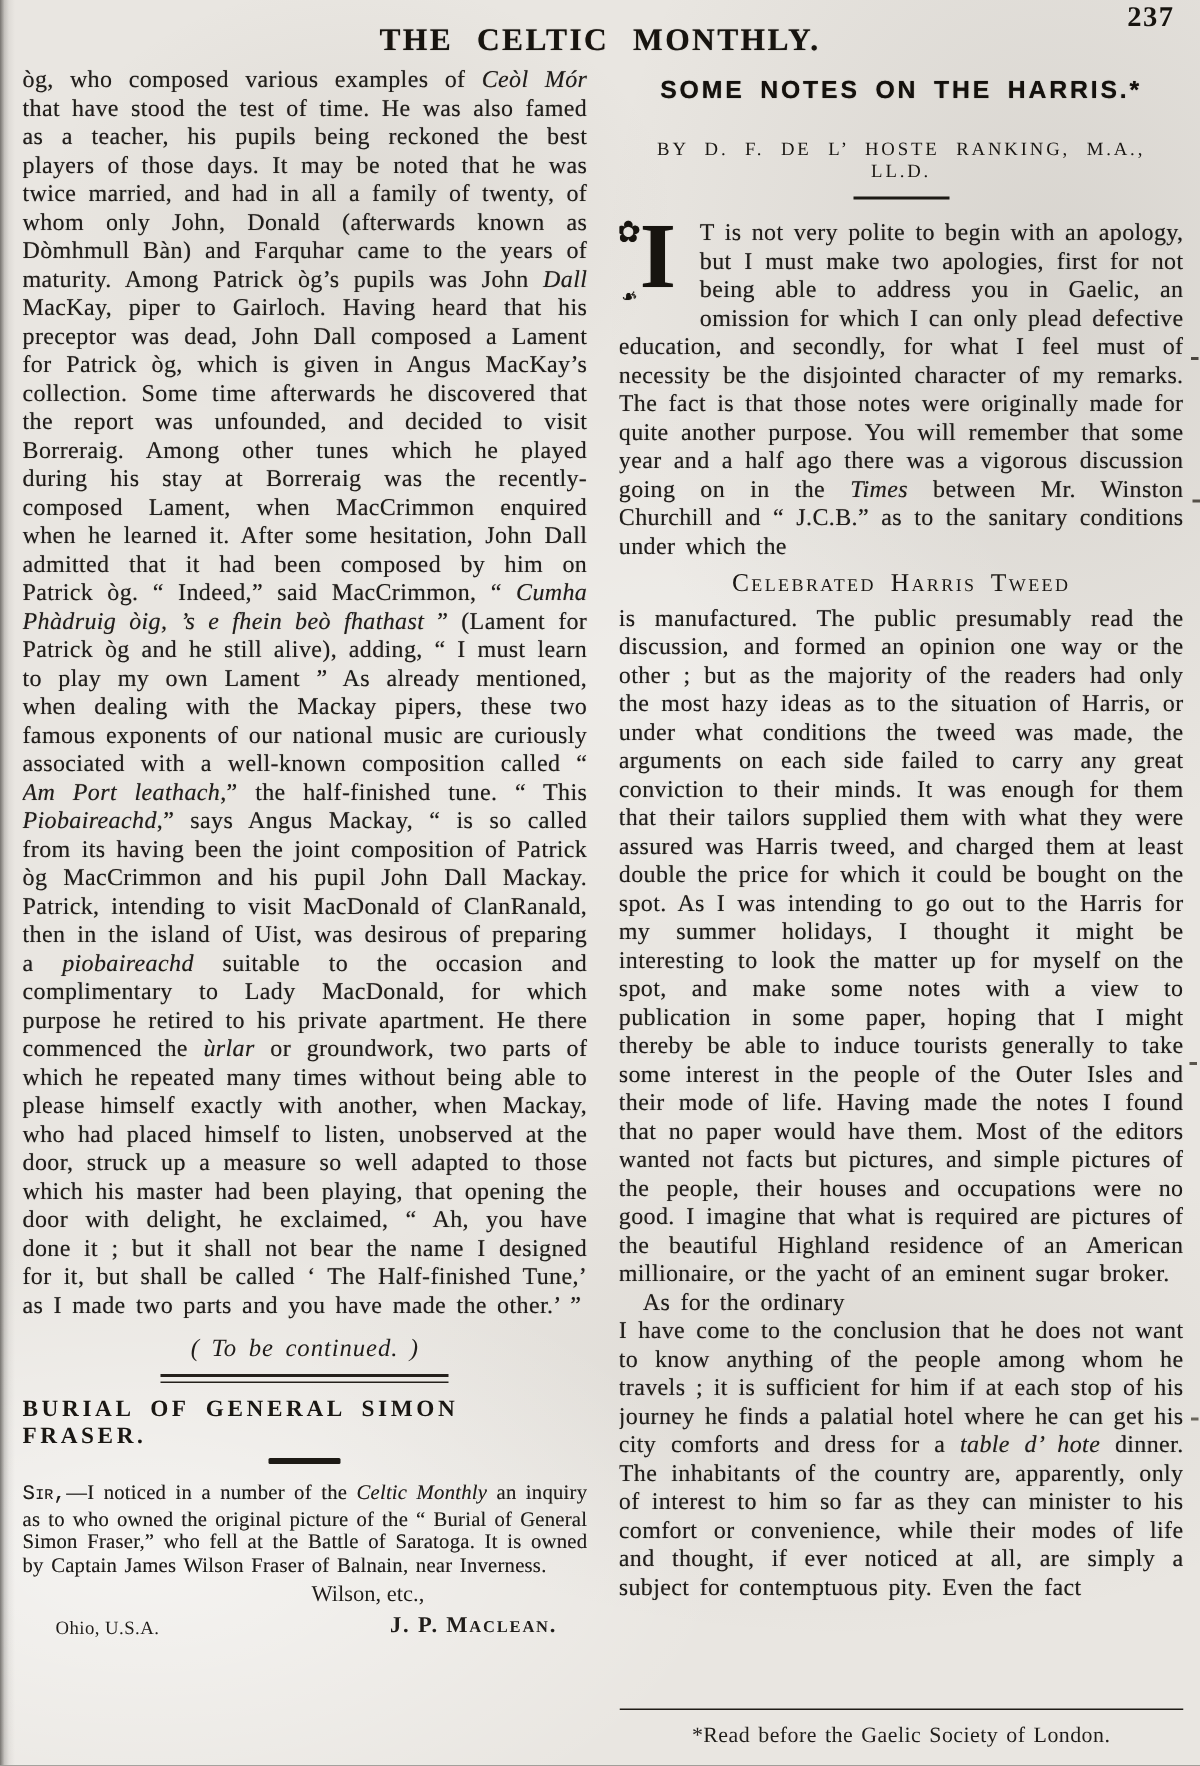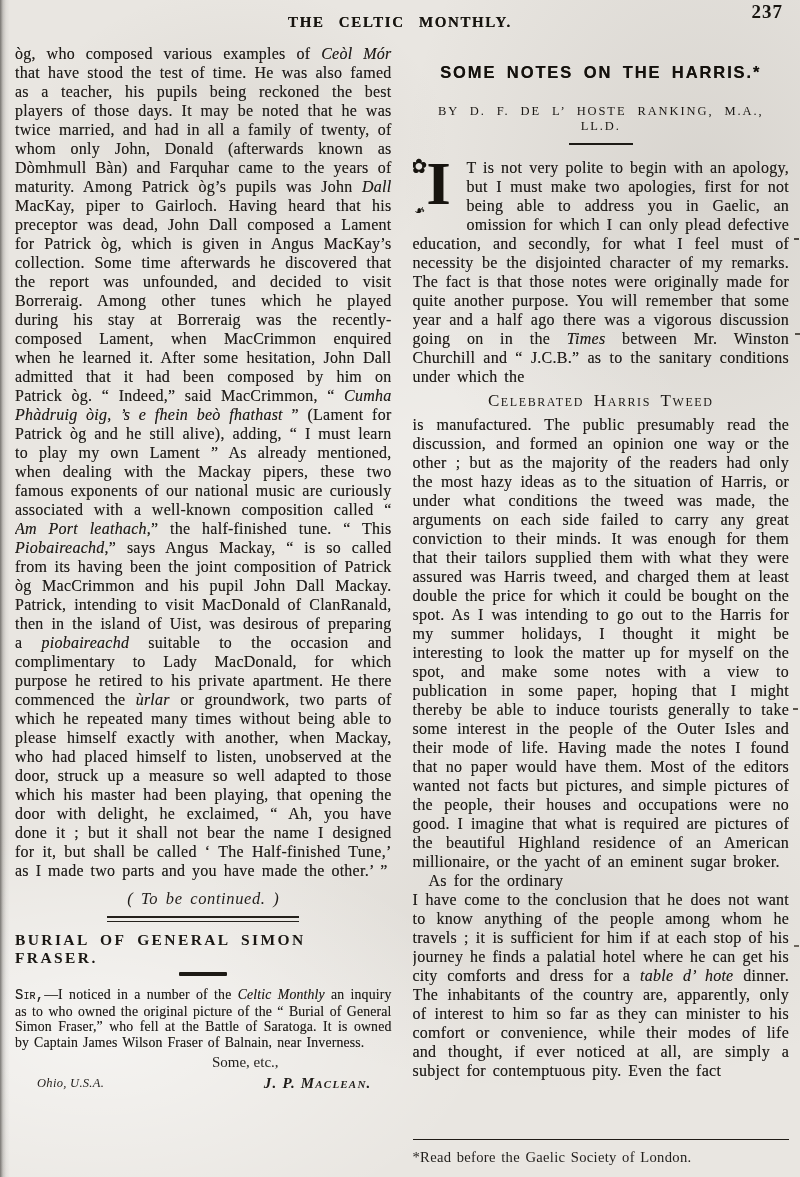--- a/index.html
+++ b/index.html
@@ -18,84 +18,84 @@
   .page::before{ 
     content:"";position:absolute;left:0;top:0;bottom:0;width:10px;z-index:5;pointer-events:none;
     background:linear-gradient(90deg, rgba(25,22,18,.55) 0px, rgba(25,22,18,.18) 3px, rgba(25,22,18,.05) 6px, transparent 10px);
   }
   .page::after{ 
     content:"";position:absolute;right:1px;top:238px;width:5px;height:2px;background:#4a453e;z-index:5;
     box-shadow:1px 95px 0 #555048, -1px 470px 0 #5a554c, 0 707px 0 #6b665c;
   }
   .masthead{position:absolute;top:14px;left:0;width:100%;text-align:center;z-index:2;}
   .journal-title{
-    font-size:15px;font-weight:bold;letter-spacing:1.6px;word-spacing:9px;color:#17140f;
+    font-size:21px;font-weight:bold;letter-spacing:1.6px;word-spacing:9px;color:#17140f;
     text-shadow:0 0 .6px rgba(23,20,15,.7);
   }
   .page-number{position:absolute;top:1px;right:17px;font-size:19px;font-weight:bold;letter-spacing:1px;color:#17140f;}
   .columns{position:absolute;top:44px;left:15px;width:774px;height:1128px;display:flex;gap:21px;z-index:2;}
   .col{width:376.5px;position:relative;height:100%;overflow:hidden;}
   .body-text{
     margin:0;font-size:16px;line-height:19px;text-align:justify;
     letter-spacing:.25px;word-spacing:2.6px;
     text-shadow:0 0 .5px rgba(32,29,26,.55);
   }
   .it{font-style:italic;}
   .sc{font-variant:small-caps;font-family:Liberation Mono, monospace;}
   .indent{text-indent:16px;}
   
   .tbc{margin:9px 0 7px;text-align:center;font-style:italic;font-size:16.5px;letter-spacing:.6px;word-spacing:3px;}
   .double-rule{width:192px;margin:0 auto 9px;height:3px;border-top:2px solid #24201b;border-bottom:1px solid #24201b;}
   .fraser-heading{margin:6px 0 5px;font-size:15.5px;font-weight:bold;letter-spacing:2.4px;word-spacing:5px;color:#1a1713;}
   .thick-rule{width:48px;height:4px;background:#1d1a15;margin:0 auto 11px;border-radius:1px;}
   .letter-body{margin:0;font-size:13.8px;line-height:15.6px;text-align:justify;letter-spacing:.15px;word-spacing:1.4px;text-shadow:0 0 .4px rgba(32,29,26,.5);}
   .letter-closing{margin:4px 0 2px;text-align:center;padding-left:84px;font-size:15px;}
-  .sig-row{display:flex;justify-content:space-between;align-items:center;padding:2px 20px 0 22px;font-style:italic;}
+  .sig-row{display:flex;justify-content:space-between;align-items:flex-end;padding:2px 20px 0 22px;}
   .letter-location{font-size:12.5px;letter-spacing:.3px;}
   .letter-signature{font-variant:small-caps;font-weight:bold;font-size:15px;letter-spacing:1.2px;}
   
   .article-title{
-    margin:19px 0 0;text-align:center;font-family:"Liberation Sans", sans-serif;
+    margin:7px 0 0;text-align:center;font-family:"Liberation Sans", sans-serif;
     font-size:16.5px;font-weight:bold;letter-spacing:1.9px;word-spacing:4px;color:#14110d;
     text-shadow:0 0 .6px rgba(20,17,13,.8);
   }
   .byline{margin-top:22px;text-align:center;font-size:12.5px;letter-spacing:1.9px;word-spacing:6px;color:#1a1713;}
   .byline-rule{width:64px;height:2px;background:#1d1a15;margin:9px auto 13px;}
   .sc-heading{
     margin:5px 0 4px;text-align:center;font-weight:normal;
     font-variant:small-caps;font-size:17px;letter-spacing:1.6px;word-spacing:4px;color:#1a1713;
   }
   .dropcap{float:left;position:relative;width:45px;height:56px;margin:2px 8px 0 1px;}
   .dropcap-letter{position:absolute;left:13px;top:-8px;font-size:62px;line-height:62px;font-weight:bold;color:#17140f;}
   .dropcap-flower{position:absolute;left:-3px;top:-3px;font-size:20px;font-family:"DejaVu Sans",sans-serif;color:#17140f;z-index:1;}
   .dropcap-leaf{position:absolute;left:0px;bottom:-4px;font-size:13px;font-family:"DejaVu Sans",sans-serif;color:#17140f;transform:scaleX(-1) rotate(12deg);}
   .footnote-block{position:absolute;left:0;right:0;bottom:6px;}
   .footnote-rule{border-top:1.3px solid #1f1b16;margin:0 0 9px;}
-  .footnote{margin:0;text-align:left;font-size:14.6px;letter-spacing:.3px;word-spacing:1.5px;}
+  .footnote{margin:0;text-align:center;font-size:14.6px;letter-spacing:.3px;word-spacing:1.5px;}
 </style>
 </head>
 <body>
 
 <div class="page">
 
   <header class="masthead">
     <div class="journal-title">THE CELTIC MONTHLY.</div>
   </header>
   <div class="page-number">237</div>
 
   <div class="columns">
 
     <div class="col">
       <p class="body-text"><span>òg, who composed various examples of </span><span class="it">Ceòl Mór</span><span> that have stood the test of time.  He was also famed as a teacher, his pupils being reckoned the best players of those days.  It may be noted that he was twice married, and had in all a family of twenty, of whom only John, Donald (afterwards known as Dòmhmull Bàn) and Farquhar came to the years of maturity.  Among Patrick òg’s pupils was John </span><span class="it">Dall</span><span> MacKay, piper to Gairloch.  Having heard that his preceptor was dead, John Dall composed a Lament for Patrick òg, which is given in Angus MacKay’s collection.  Some time afterwards he discovered that the report was unfounded, and decided to visit Borreraig.  Among other tunes which he played during his stay at Borreraig was the recently-composed Lament, when MacCrimmon enquired when he learned it.  After some hesitation, John Dall admitted that it had been composed by him on Patrick òg.  “ Indeed,” said MacCrimmon, “ </span><span class="it">Cumha Phàdruig òig, ’s e fhein beò fhathast</span><span> ” (Lament for Patrick òg and he still alive), adding, “ I must learn to play my own Lament ”  As already mentioned, when dealing with the Mackay pipers, these two famous exponents of our national music are curiously associated with a well-known composition called “ </span><span class="it">Am Port leathach</span><span>,” the half-finished tune.  “ This </span><span class="it">Piobaireachd</span><span>,” says Angus Mackay, “ is so called from its having been the joint composition of Patrick òg MacCrimmon and his pupil John Dall Mackay.  Patrick, intending to visit MacDonald of ClanRanald, then in the island of Uist, was desirous of preparing a </span><span class="it">piobaireachd</span><span> suitable to the occasion and complimentary to Lady MacDonald, for which purpose he retired to his private apartment.  He there commenced the </span><span class="it">ùrlar</span><span> or groundwork, two parts of which he repeated many times without being able to please himself exactly with another, when Mackay, who had placed himself to listen, unobserved at the door, struck up a measure so well adapted to those which his master had been playing, that opening the door with delight, he exclaimed, “ Ah, you have done it ; but it shall not bear the name I designed for it, but shall be called ‘ The Half-finished Tune,’ as I made two parts and you have made the other.’ ”</span></p>
       <p class="tbc">( To be continued. )</p>
       <div class="double-rule"></div>
       <h2 class="fraser-heading">BURIAL OF GENERAL SIMON FRASER.</h2>
       <div class="thick-rule"></div>
       <p class="letter-body"><span class="sc">Sir,</span><span>—I noticed in a number of the </span><span class="it">Celtic Monthly</span><span> an inquiry as to who owned the original picture of the “ Burial of General Simon Fraser,” who fell at the Battle of Saratoga.  It is owned by Captain James Wilson Fraser of Balnain, near Inverness.</span></p>
-      <p class="letter-closing">Some, etc.,</p>
+      <p class="letter-closing">Wilson, etc.,</p>
       <div class="sig-row">
         <span class="letter-location">Ohio, U.S.A.</span>
         <span class="letter-signature">J. P. Maclean.</span>
       </div>
     </div>
 
     <div class="col">
       <h1 class="article-title">SOME NOTES ON THE HARRIS.*</h1>
       <div class="byline">BY D. F. DE L’ HOSTE RANKING, M.A., LL.D.</div>
       <div class="byline-rule"></div>

